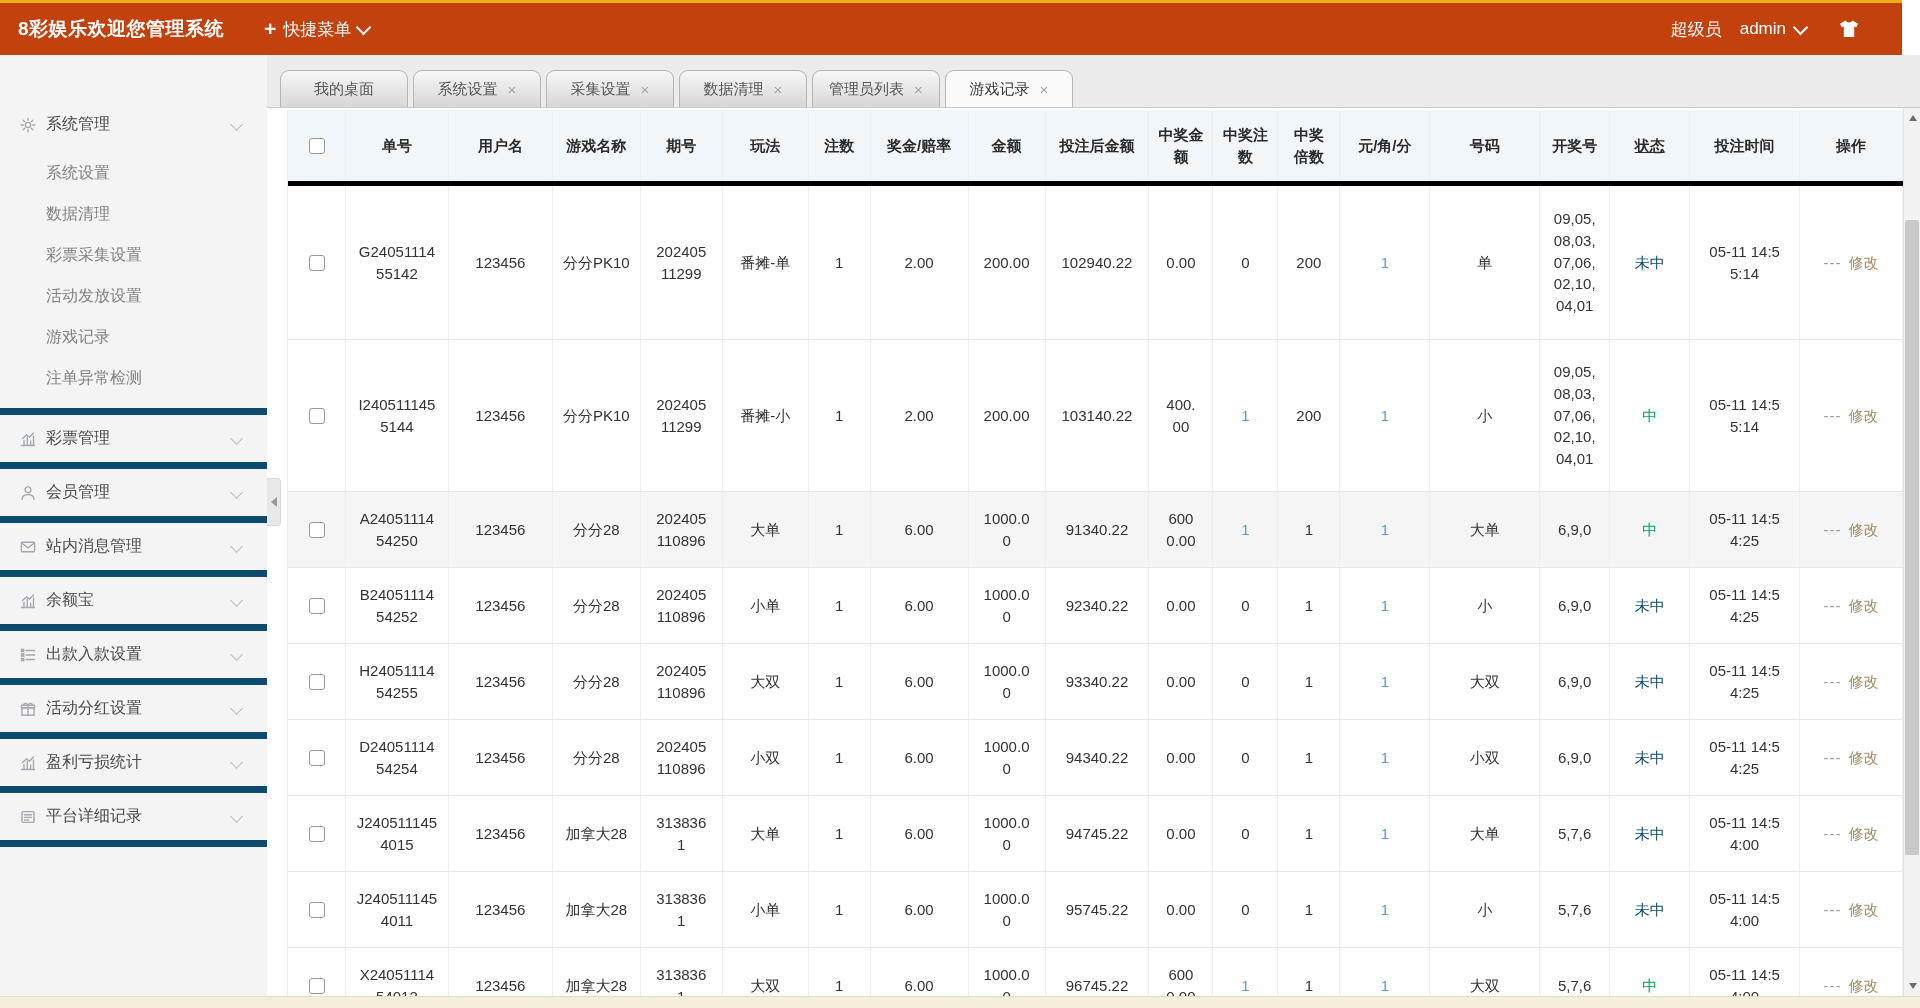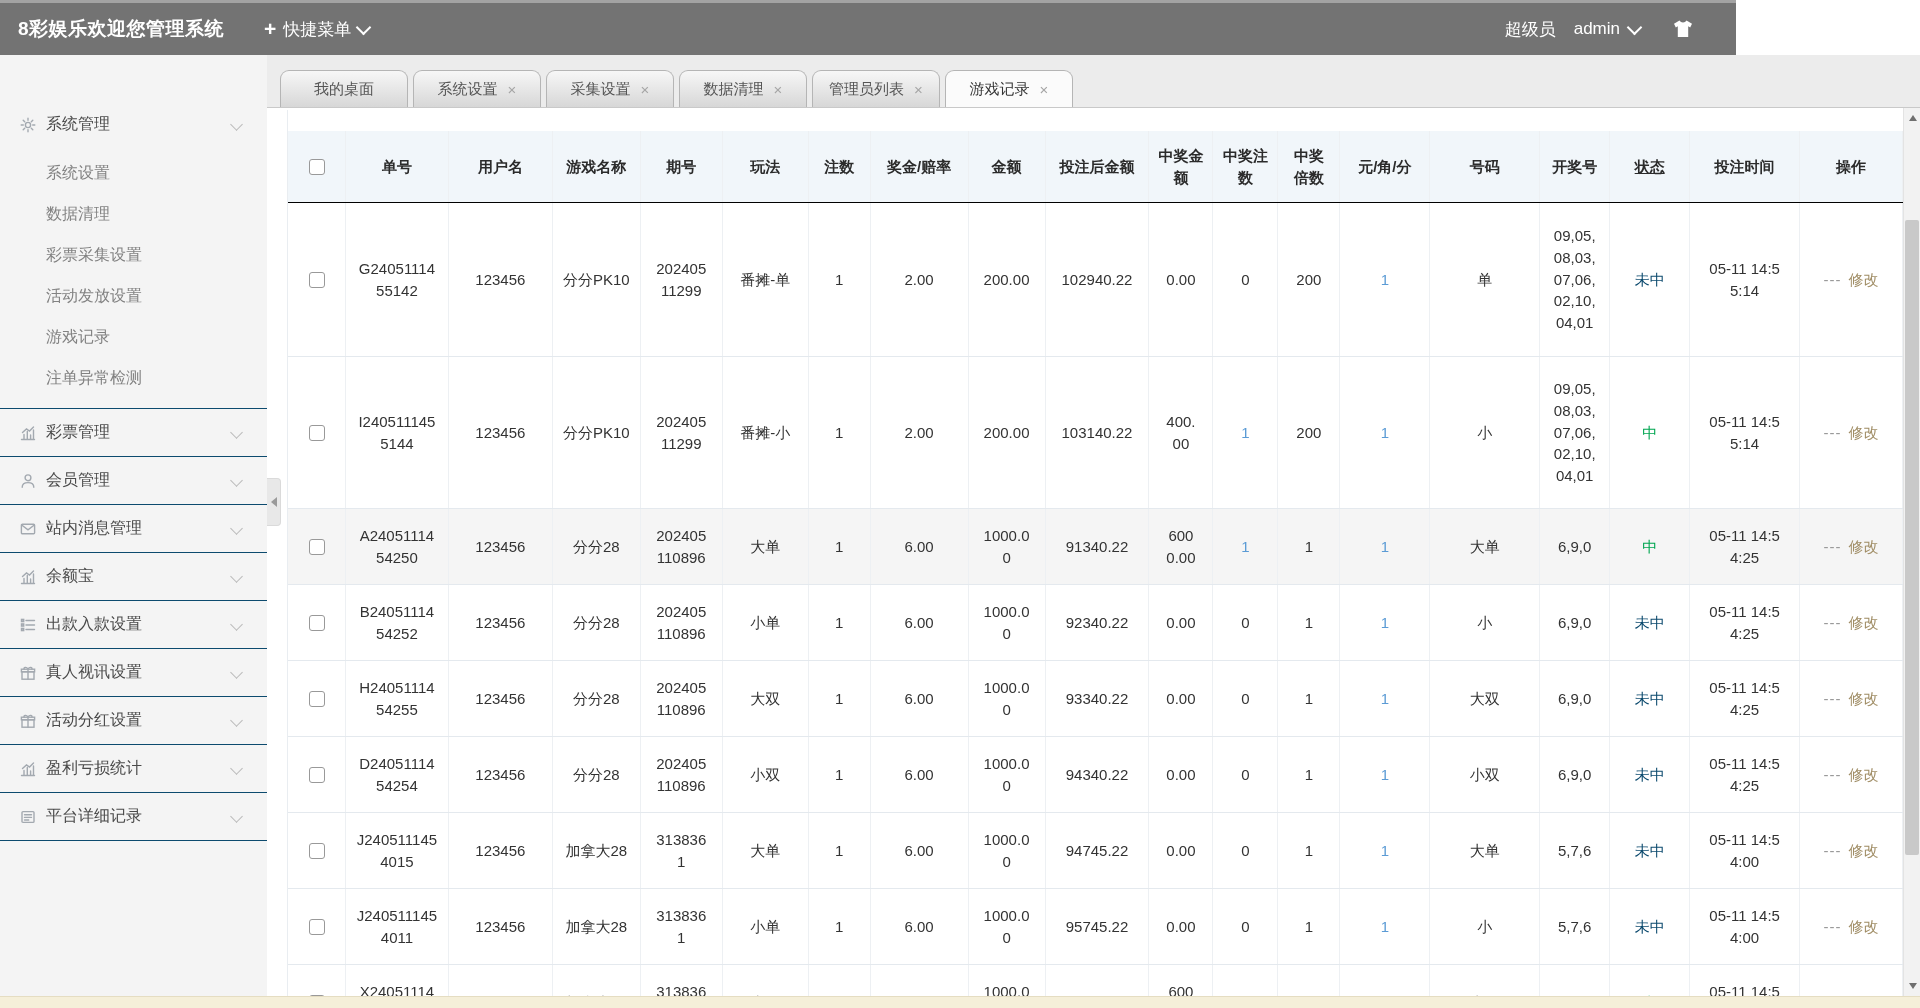--- a/index.html
+++ b/index.html
@@ -1,40 +1,40 @@
 <!DOCTYPE html>
 <html><head>
 <meta charset="utf-8">
 <style>
   html,body{margin:0;padding:0;background:#fff;}
   body{width:1920px;height:1008px;overflow:hidden;position:relative;
        font-family:"Liberation Sans","DejaVu Sans",sans-serif;color:#333;}
   .stage{position:absolute;inset:0;}
 
   
-  .topbar{position:absolute;left:0;top:0;width:1736px;height:55px;background:#737373;
-          border-top:3px solid #a3a3a3;box-sizing:border-box;display:flex;align-items:center;color:#fff;}
+  .topbar{position:absolute;left:0;top:0;width:1902px;height:55px;background:#c2410c;
+          border-top:3px solid #eab308;box-sizing:border-box;display:flex;align-items:center;color:#fff;}
   .brand{margin-left:18px;font-size:19px;font-weight:bold;letter-spacing:.5px;}
   .qmenu{margin-left:40px;font-size:17px;display:flex;align-items:center;gap:7px;cursor:pointer;}
   .qmenu .plus{font-size:21px;font-weight:bold;}
   .chev{display:inline-block;width:9px;height:9px;border-right:2px solid #fff;border-bottom:2px solid #fff;
         transform:rotate(45deg);margin-top:-4px;}
   .topright{margin-left:auto;display:flex;align-items:center;gap:18px;padding-right:42px;font-size:17px;}
   .usermenu{display:flex;align-items:center;gap:9px;cursor:pointer;}
   .shirt{margin-left:14px;display:flex;align-items:center;}
 
   
   .sidebar{position:absolute;left:0;top:55px;width:267px;height:941px;background:#f4f4f4;
            box-sizing:border-box;padding-top:46px;overflow:hidden;}
   .sgroup{height:47px;display:flex;align-items:center;padding-left:18px;cursor:pointer;}
   .sgroup .sicon{width:20px;height:20px;margin-right:8px;display:flex;align-items:center;justify-content:center;}
   .sgroup .slabel{font-size:16px;color:#4a4a4a;}
   .sgroup .gchev{margin-left:auto;margin-right:26px;width:8px;height:8px;border-right:1px solid #b9b9b9;
                  border-bottom:1px solid #b9b9b9;transform:rotate(45deg);}
-  .sblock{border-bottom:1px solid #0c4a6e;}
+  .sblock{border-bottom:7px solid #0c4a6e;}
   .schildren{padding:4px 0 10px 0;}
   .schild{height:41px;line-height:41px;padding-left:46px;font-size:16px;color:#828282;cursor:pointer;}
 
   .collapse-handle{position:absolute;left:267px;top:478px;width:13px;height:46px;background:#e8e8e8;
                    border:1px solid #dadada;border-left:none;border-radius:0 4px 4px 0;cursor:pointer;
                    display:flex;align-items:center;justify-content:center;}
   .collapse-handle .tri{width:0;height:0;border-top:5px solid transparent;border-bottom:5px solid transparent;
                    border-right:6px solid #9a9a9a;}
 
   
@@ -47,21 +47,21 @@
   .tab.active{background:#fbfbfb;color:#333;}
   .tab .x{color:#a5a5a5;font-size:15px;line-height:1;cursor:pointer;}
 
   
   .tablewrap{position:absolute;left:287px;top:110px;width:1616px;height:886px;overflow:hidden;
              border-left:1px solid #e9edf1;box-sizing:border-box;}
   .trow{display:flex;border-bottom:1px solid #e4e9ee;background:#fff;}
   .trow.shade{background:#f5f5f5;}
   .cell{box-sizing:border-box;border-right:1px solid #edf0f3;display:flex;align-items:center;
         justify-content:center;text-align:center;font-size:15px;color:#333;padding:0 8px;line-height:1.45;}
-  .thead{height:71px;background:#f1f6fa;border-bottom:1px solid #000000;margin-top:21px;}
+  .thead{height:71px;background:#f1f6fa;border-bottom:5px solid #000000;}
   .thead .cell{font-weight:bold;color:#2b2b2b;}
   .r-tall1{height:153px;}
   .r-tall2{height:151px;}
   .r-std{height:75px;}
   .ba{word-break:break-all;}
   .c-order{padding:0 10px;}
   .c-issue{padding:0 13px;}
   .c-amount{padding:0 14px;}
   .c-win_amount{padding:0 13px;}
   .c-draw{padding:0 12px;}
@@ -195,33 +195,20 @@
         </div>
         <div class="sblock">
           <div class="sgroup">
             <span class="sicon">
               <svg width="18" height="18" viewBox="0 0 18 18">
                 <rect x="3" y="7.8" width="12" height="7.4" fill="none" stroke="#a3a9b0" stroke-width="1.4" stroke-linecap="round"></rect>
                 <rect x="2.4" y="5.2" width="13.2" height="2.6" fill="none" stroke="#a3a9b0" stroke-width="1.4" stroke-linecap="round"></rect>
                 <path fill="none" stroke="#a3a9b0" stroke-width="1.4" stroke-linecap="round" d="M9 5.2v10M9 5.2C7.6 2.4 4.2 3.2 5.2 5.2M9 5.2c1.4-2.8 4.8-2 3.8 0"></path>
               </svg>
             </span>
-            <span class="slabel">真人视讯设置</span>
-            <span class="gchev"></span>
-          </div>
-        </div>
-        <div class="sblock">
-          <div class="sgroup">
-            <span class="sicon">
-              <svg width="18" height="18" viewBox="0 0 18 18">
-                <rect x="3" y="7.8" width="12" height="7.4" fill="none" stroke="#a3a9b0" stroke-width="1.4" stroke-linecap="round"></rect>
-                <rect x="2.4" y="5.2" width="13.2" height="2.6" fill="none" stroke="#a3a9b0" stroke-width="1.4" stroke-linecap="round"></rect>
-                <path fill="none" stroke="#a3a9b0" stroke-width="1.4" stroke-linecap="round" d="M9 5.2v10M9 5.2C7.6 2.4 4.2 3.2 5.2 5.2M9 5.2c1.4-2.8 4.8-2 3.8 0"></path>
-              </svg>
-            </span>
             <span class="slabel">活动分红设置</span>
             <span class="gchev"></span>
           </div>
         </div>
         <div class="sblock">
           <div class="sgroup">
             <span class="sicon">
               <svg width="18" height="18" viewBox="0 0 18 18">
                 <path fill="none" stroke="#a3a9b0" stroke-width="1.4" stroke-linecap="round" d="M2.5 15.5h13M5 15V10.5M8.3 15V7.5M11.6 15V11M14.5 15V6M3.5 8.5l4-3.5 3 2 4-4"></path>
               </svg>

